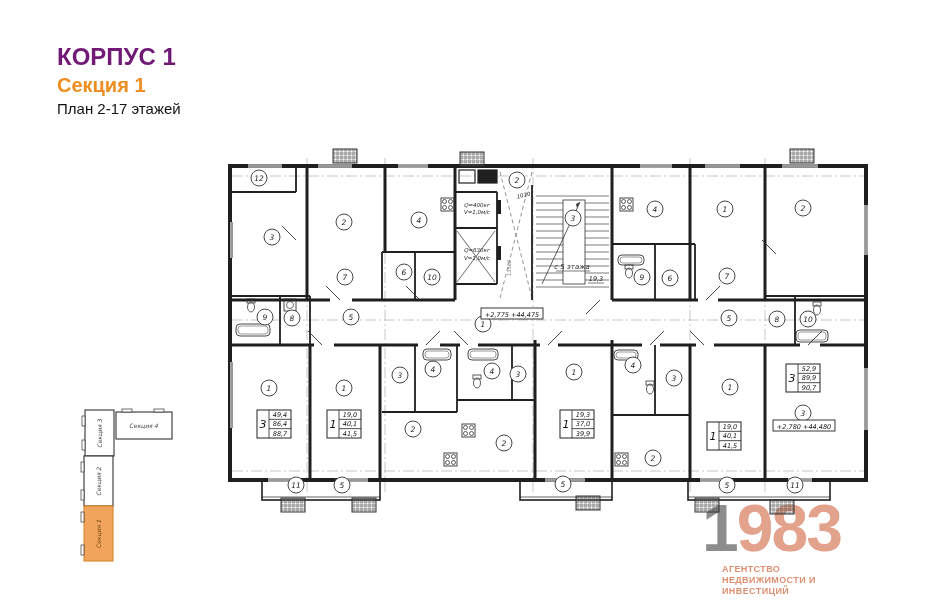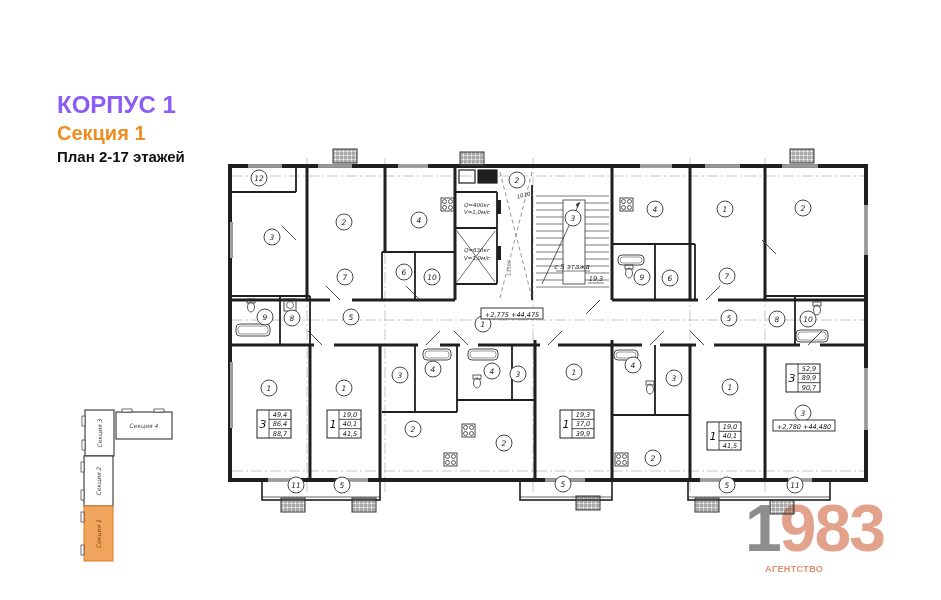--- a/index.html
+++ b/index.html
@@ -1,22 +1,22 @@
 <!DOCTYPE html>
 <html><head>
 <meta charset="utf-8">
 <style>
   html,body{margin:0;padding:0;}
   body{width:941px;height:600px;position:relative;background:#ffffff;overflow:hidden;
        font-family:"Liberation Sans","DejaVu Sans",sans-serif;}
   .header{position:absolute;left:57px;top:42px;}
-  .header .building{font-size:24px;font-weight:bold;color:#8b5cf6;line-height:1.25;margin-top:48px;}
+  .header .building{font-size:24px;font-weight:bold;color:#701a75;line-height:1.25;}
   .header .section{font-size:20px;font-weight:bold;color:#EE8E20;line-height:1.3;}
-  .header .plan{font-size:15px;font-weight:bold;color:#111;line-height:1.4;text-align:center;}
-  .logo{position:absolute;left:745px;top:497px;width:180px;}
+  .header .plan{font-size:15px;font-weight:normal;color:#111;line-height:1.4;text-align:center;}
+  .logo{position:absolute;left:702px;top:497px;width:180px;}
   .logo .digits{font-size:66px;font-weight:bold;line-height:0.95;letter-spacing:-2px;
                 font-family:"Liberation Sans","DejaVu Sans",sans-serif;}
   .logo .d1{color:#8D8D8D;}
   .logo .d983{color:#E2A28B;}
   .logo .sub{margin-left:20px;margin-top:4px;color:#DD9071;font-weight:bold;
              font-size:9px;letter-spacing:0.4px;line-height:1.25;}
   svg{position:absolute;left:0;top:0;}
   svg text{font-family:"DejaVu Sans","Liberation Sans",sans-serif;}
 </style>
 </head>
@@ -25,20 +25,21 @@
 <div class="header">
   <div class="building">КОРПУС 1</div>
   <div class="section">Секция 1</div>
   <div class="plan">План 2-17 этажей</div>
 </div>
 
 <div class="logo">
   <div class="digits"><span class="d1">1</span><span class="d983">983</span></div>
   <div class="sub">
     <div>АГЕНТСТВО</div>
+    <div>НЕДВИЖИМОСТИ И ИНВЕСТИЦИЙ</div>
   </div>
 </div>
 
 <svg id="plansvg" width="941" height="600" viewBox="0 0 941 600">
   <defs>
     <pattern id="hatchgrid" width="4" height="4" patternUnits="userSpaceOnUse">
       <path d="M0,0 H4 M0,2 H4 M0,0 V4 M2,0 V4" stroke="#555" stroke-width="0.6" fill="none"></path>
     </pattern>
     <g id="stove">
       <rect x="0" y="0" width="13" height="13" fill="none" stroke="#333" stroke-width="0.9"></rect>

